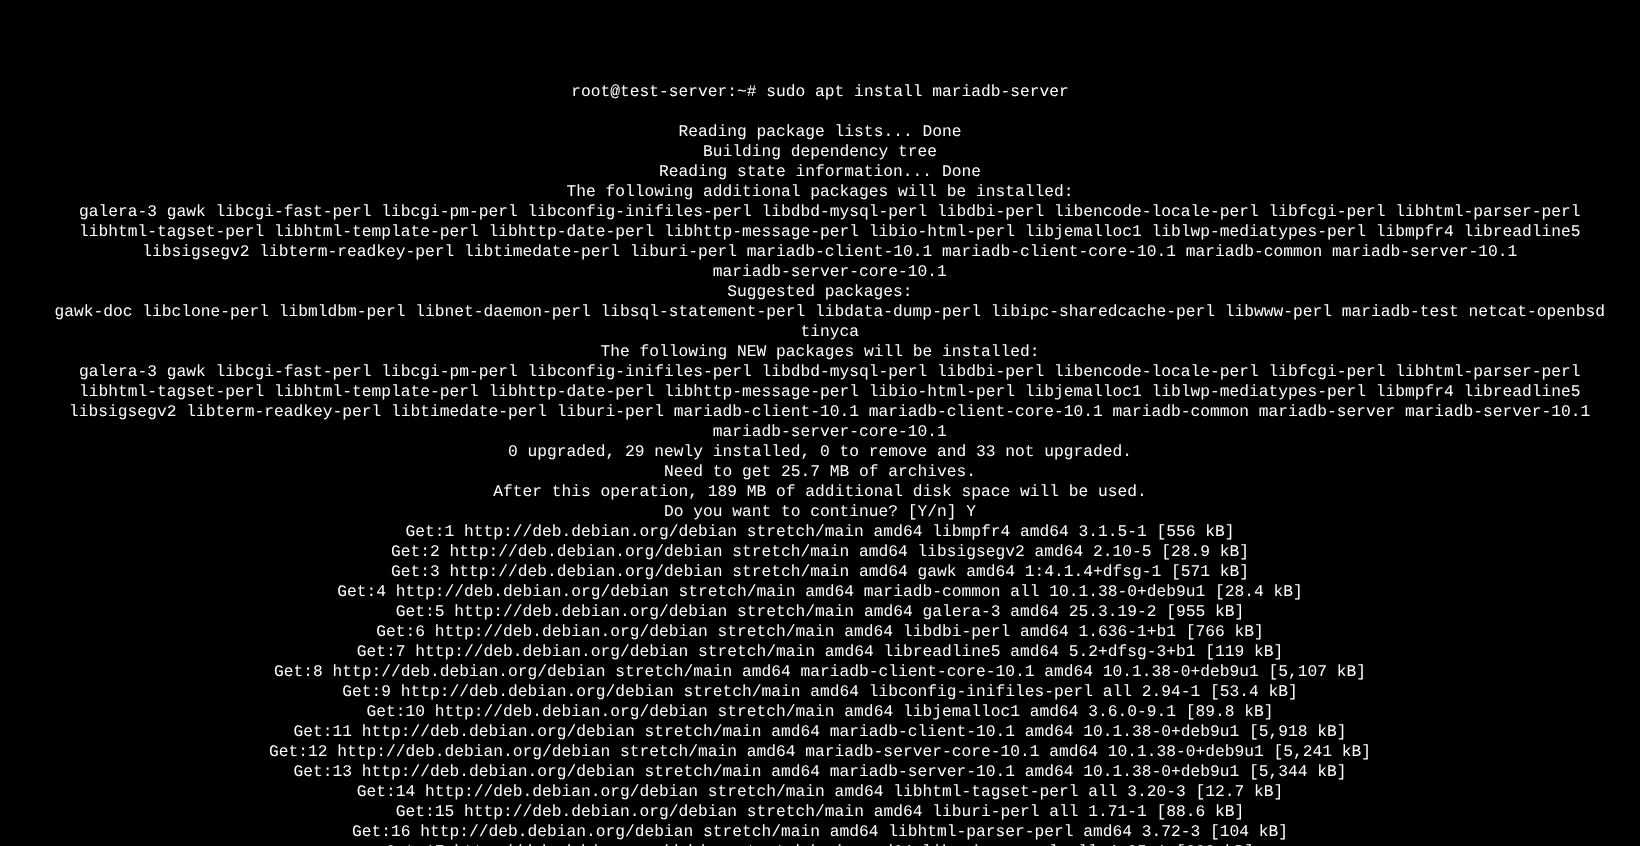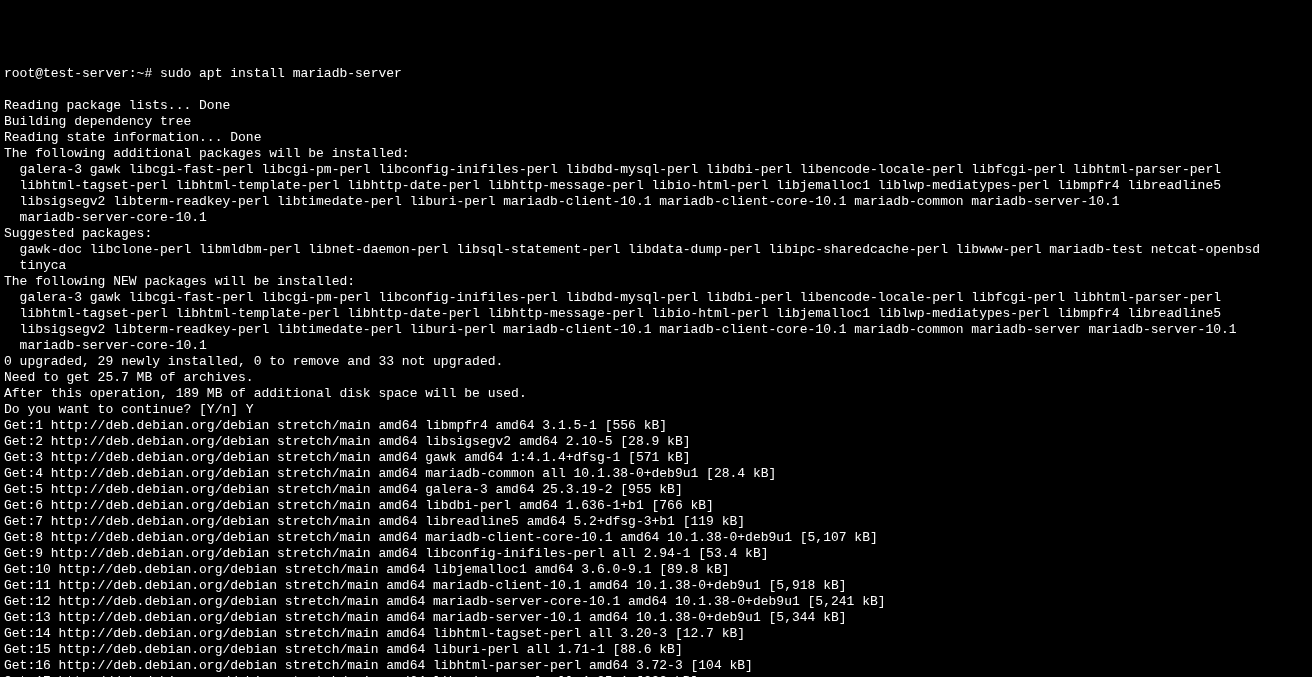--- a/index.html
+++ b/index.html
@@ -1,15 +1,15 @@
 <!DOCTYPE html>
 <html><head>
 <meta charset="utf-8">
 <style>
-  * { margin: 0; padding: 0; box-sizing: border-box; }
+  * { margin: 0; padding: 0; box-sizing: border-box; text-align: center; }
   body {
     background: #000;
     color: #fff;
     font-family: 'Courier New', Courier, monospace;
     font-size: 13px;
     line-height: 16px;
     padding: 2px 4px;
     white-space: pre;
     overflow: hidden;
     width: 1312px;

